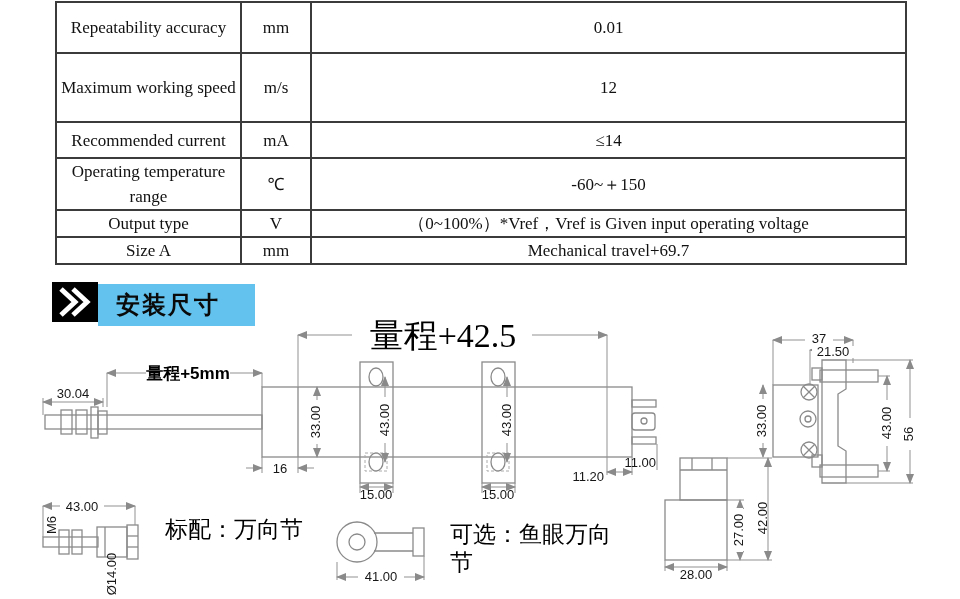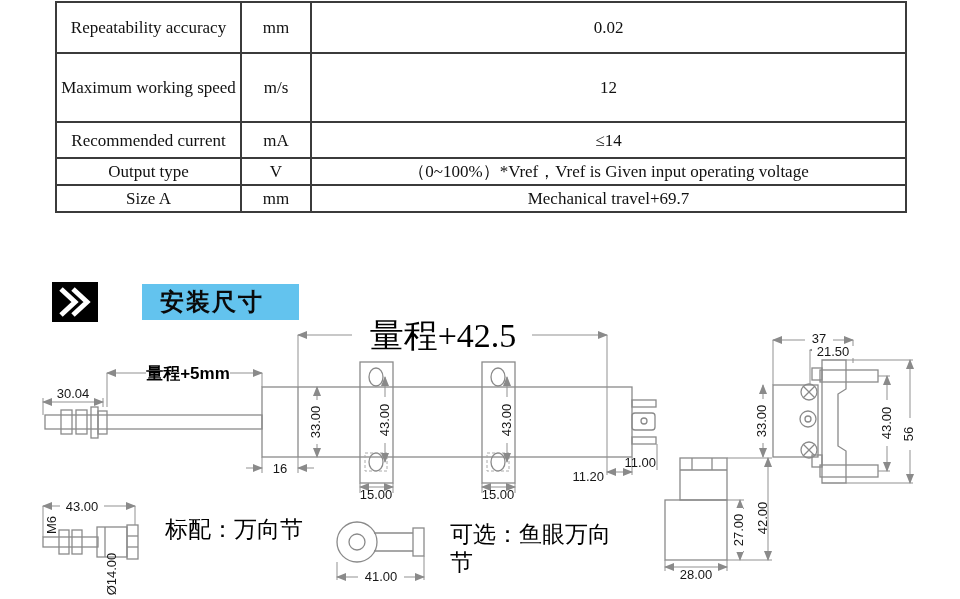--- a/index.html
+++ b/index.html
@@ -10,22 +10,22 @@
   table.spec td{border:2px solid #3b3b3b;text-align:center;vertical-align:middle;
                 font-size:17px;line-height:25px;padding:0;}
   td.c-param{width:183px;padding:0 20px;}
   td.c-unit{width:68px;}
   td.c-val{width:593px;}
   tr.r2{height:51px}tr.r3{height:69px}tr.r4{height:36px}tr.r5{height:52px}
   tr.r1s{height:20px}tr.r2s{height:25px}
   
   .hdr{position:absolute;left:52px;top:282px;display:flex;align-items:flex-start;}
   .hdr-black{width:46px;height:40px;background:#000;flex:0 0 auto;}
-  .hdr-blue{height:36px;margin-top:2px;width:157px;background:#63c3ee;
-            display:flex;align-items:center;margin-left:44px;}
+  .hdr-blue{height:42px;margin-top:2px;width:157px;background:#63c3ee;
+            display:flex;align-items:center;}
   .hdr-blue span{font-size:24px;letter-spacing:2px;padding-left:18px;color:#0a0a0a;
                  font-family:"Liberation Sans",sans-serif;font-weight:600;}
   
   #draw{position:absolute;left:0;top:315px;}
   .geo{stroke:#8a8a8a;stroke-width:1.3;fill:none;}
   .geod{stroke:#aaaaaa;stroke-width:1;fill:none;stroke-dasharray:3 2;}
   .dl{stroke:#919191;stroke-width:1;fill:none;}
   .wbg{fill:#ffffff;stroke:none;}
   text.dim{font:13px "Liberation Sans",sans-serif;fill:#161616;}
   text.dimv{font:13px "Liberation Sans",sans-serif;fill:#161616;}
@@ -36,31 +36,36 @@
 </head>
 <body>
 
 <div id="screen">
 
   <table class="spec">
     <tbody>
         <tr class="r2">
       <td class="c-param">Repeatability accuracy</td>
       <td class="c-unit">mm</td>
-      <td class="c-val">0.02</td>
+      <td class="c-val">0.01</td>
     </tr>
     <tr class="r3">
       <td class="c-param">Maximum working speed</td>
       <td class="c-unit">m/s</td>
       <td class="c-val">12</td>
     </tr>
     <tr class="r4">
       <td class="c-param">Recommended current</td>
       <td class="c-unit">mA</td>
       <td class="c-val">≤14</td>
+    </tr>
+    <tr class="r5">
+      <td class="c-param">Operating temperature range</td>
+      <td class="c-unit">℃</td>
+      <td class="c-val">-60~＋150</td>
     </tr>
     <tr class="r1s">
       <td class="c-param">Output type</td>
       <td class="c-unit">V</td>
       <td class="c-val">（0~100%）*Vref，Vref is Given input operating voltage</td>
     </tr>
     <tr class="r2s">
       <td class="c-param">Size A</td>
       <td class="c-unit">mm</td>
       <td class="c-val">Mechanical travel+69.7</td>

